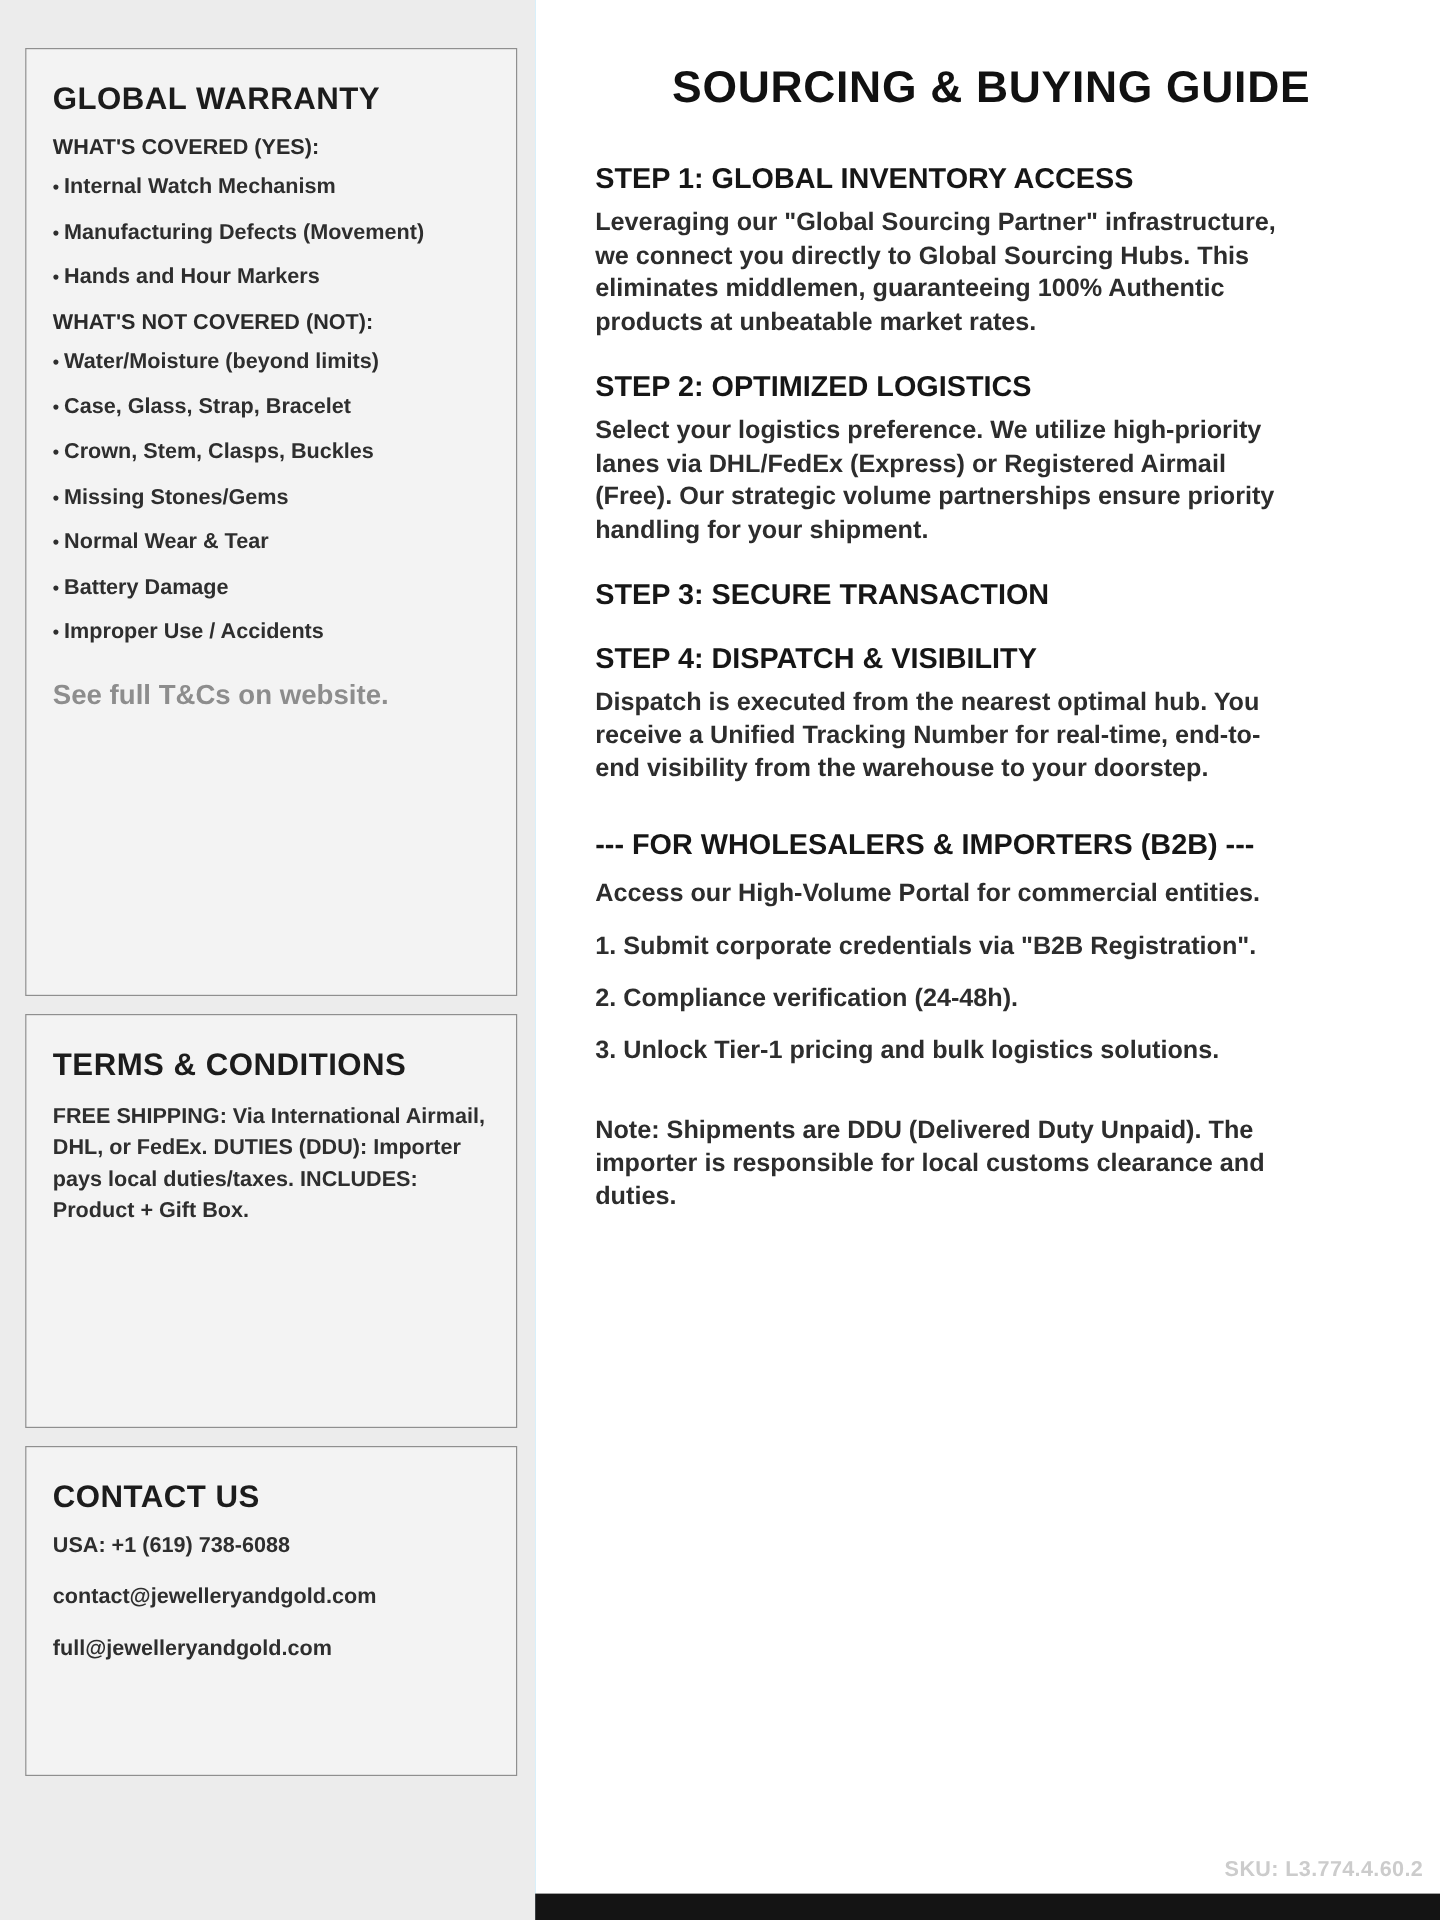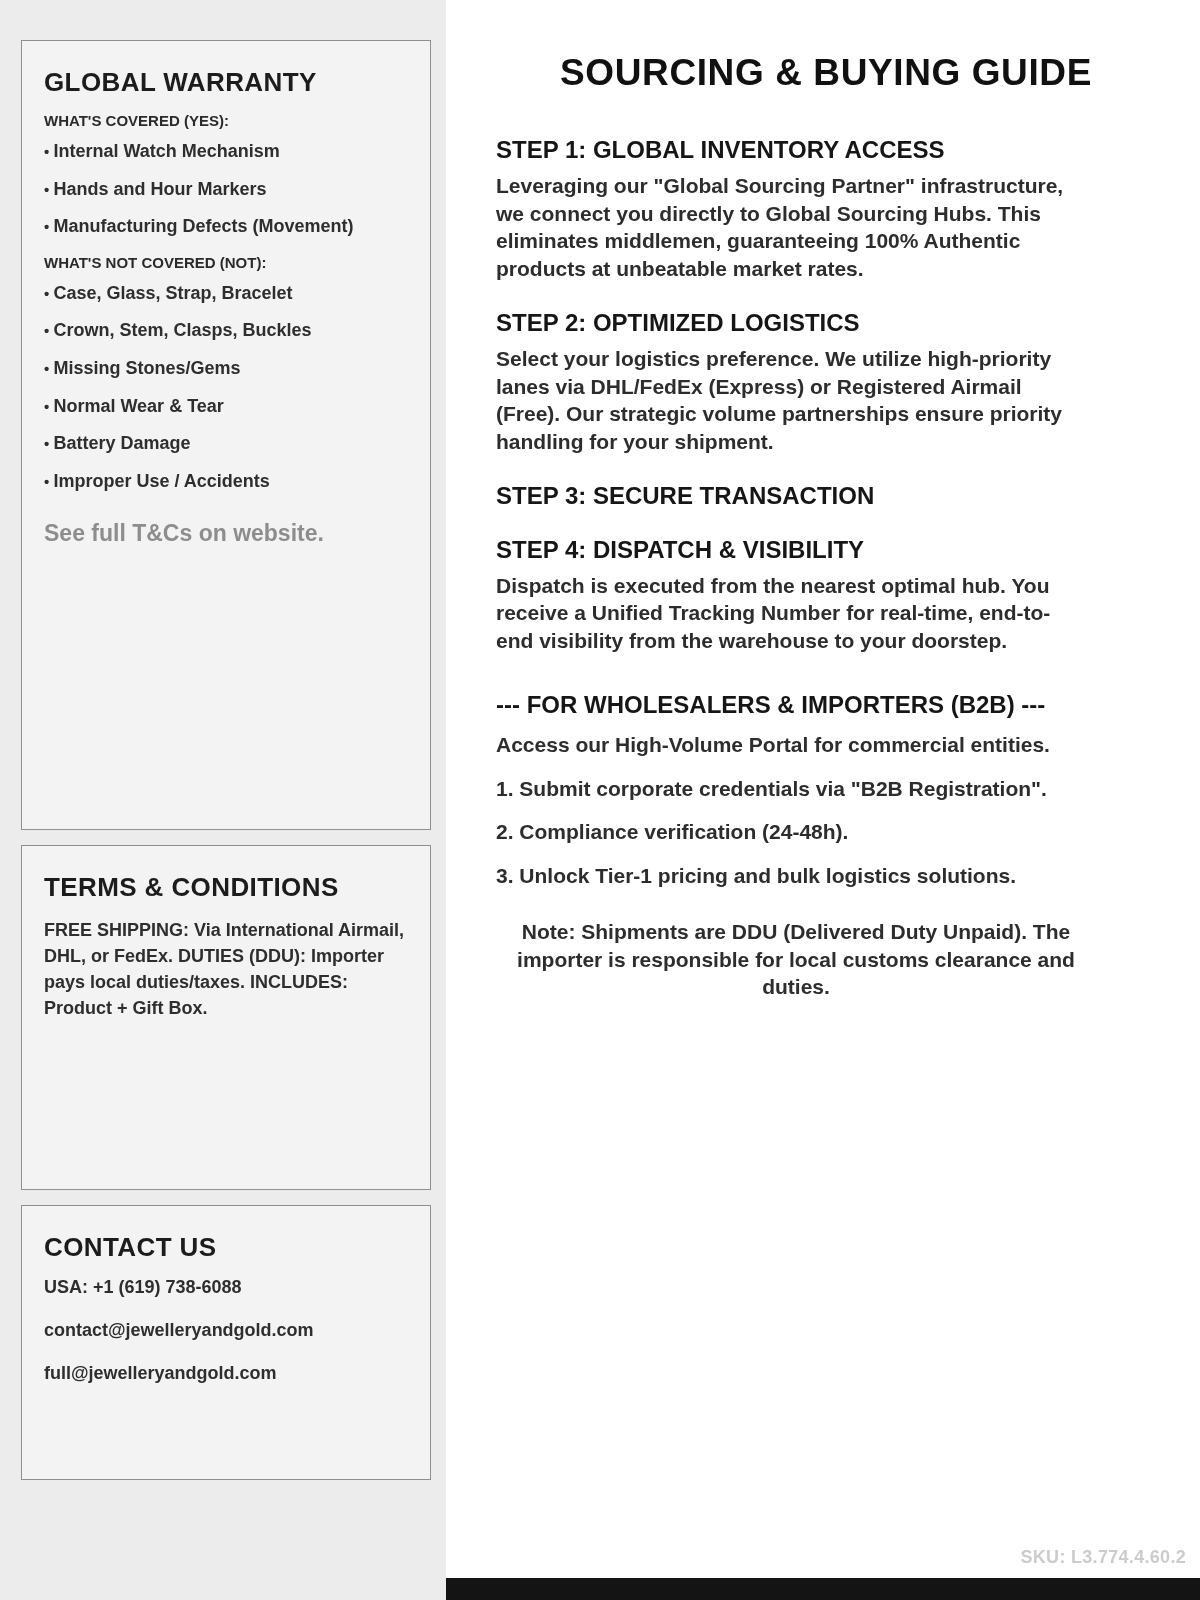--- a/index.html
+++ b/index.html
@@ -35,21 +35,21 @@
   .box-contact  { top: 1205px; height: 275px; }
 
   .box h2 {
     font-size: 26px;
     font-weight: bold;
     color: #1c1c1c;
     letter-spacing: 0.4px;
     margin-bottom: 14px;
   }
   .box h3 {
-    font-size: 15px;
+    font-size: 18px;
     font-weight: bold;
     color: #2a2a2a;
     margin: 6px 0 12px;
   }
   .box h3.second { }
   .box ul { list-style: none; }
   .box li {
     font-size: 18px;
     font-weight: 600;
     color: #2e2e2e;
@@ -104,21 +104,21 @@
   .step p, .b2b p {
     font-size: 21px;
     font-weight: 600;
     color: #2d2d2d;
     line-height: 1.32;
   }
   .b2b { width: 600px; margin-top: 36px; }
   .b2b h2 { margin-bottom: 12px; }
   .b2b .intro { margin-bottom: 16px; }
   .b2b .item { margin-bottom: 16px; margin-top: 12px; }
-  .b2b .note { margin-top: 28px; text-align: center; }
+  .b2b .note { margin-top: 38px; }
 
   .sku {
     position: absolute;
     right: 14px;
     bottom: 32px;
     font-size: 18px;
     font-weight: bold;
     color: #cccccc;
     letter-spacing: 0.3px;
   }
@@ -135,25 +135,26 @@
 
 <div class="page">
 
   <aside class="sidebar">
 
     <section class="box box-warranty">
       <h2>GLOBAL WARRANTY</h2>
       <h3>WHAT'S COVERED (YES):</h3>
       <ul>
         <li>Internal Watch Mechanism</li>
+        <li>Manufacturing Defects (Movement)</li>
         <li>Hands and Hour Markers</li>
-        <li>Manufacturing Defects (Movement)</li>
       </ul>
       <h3 class="second">WHAT'S NOT COVERED (NOT):</h3>
       <ul>
+        <li>Water/Moisture (beyond limits)</li>
         <li>Case, Glass, Strap, Bracelet</li>
         <li>Crown, Stem, Clasps, Buckles</li>
         <li>Missing Stones/Gems</li>
         <li>Normal Wear &amp; Tear</li>
         <li>Battery Damage</li>
         <li>Improper Use / Accidents</li>
       </ul>
       <p class="footnote">See full T&amp;Cs on website.</p>
     </section>
 

